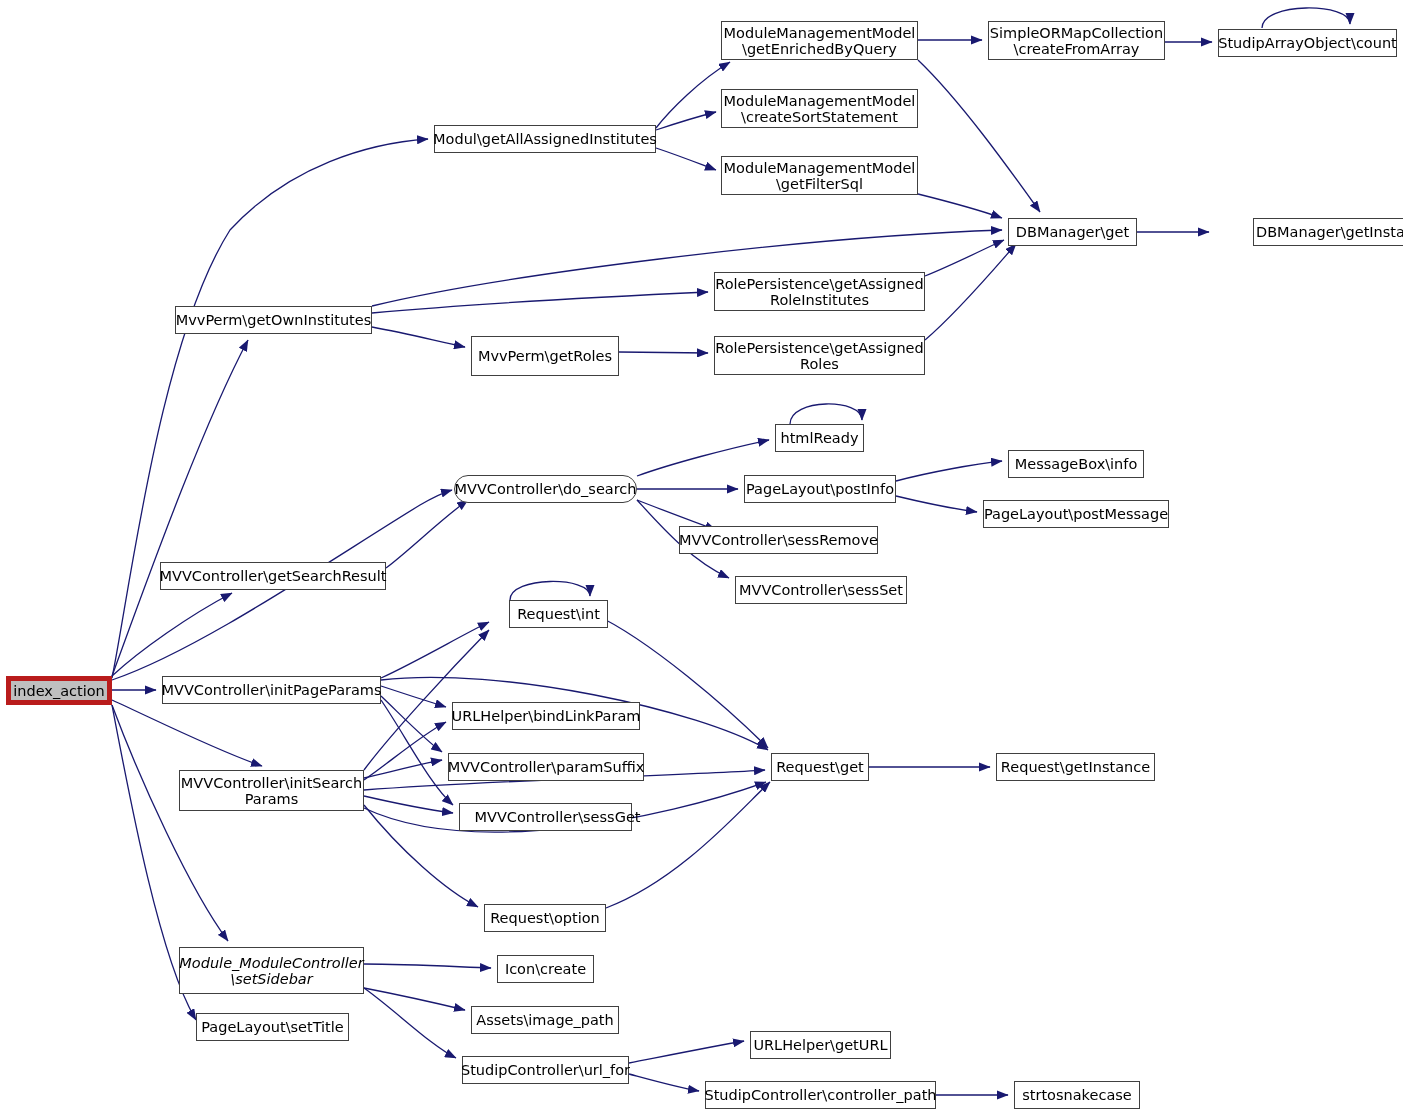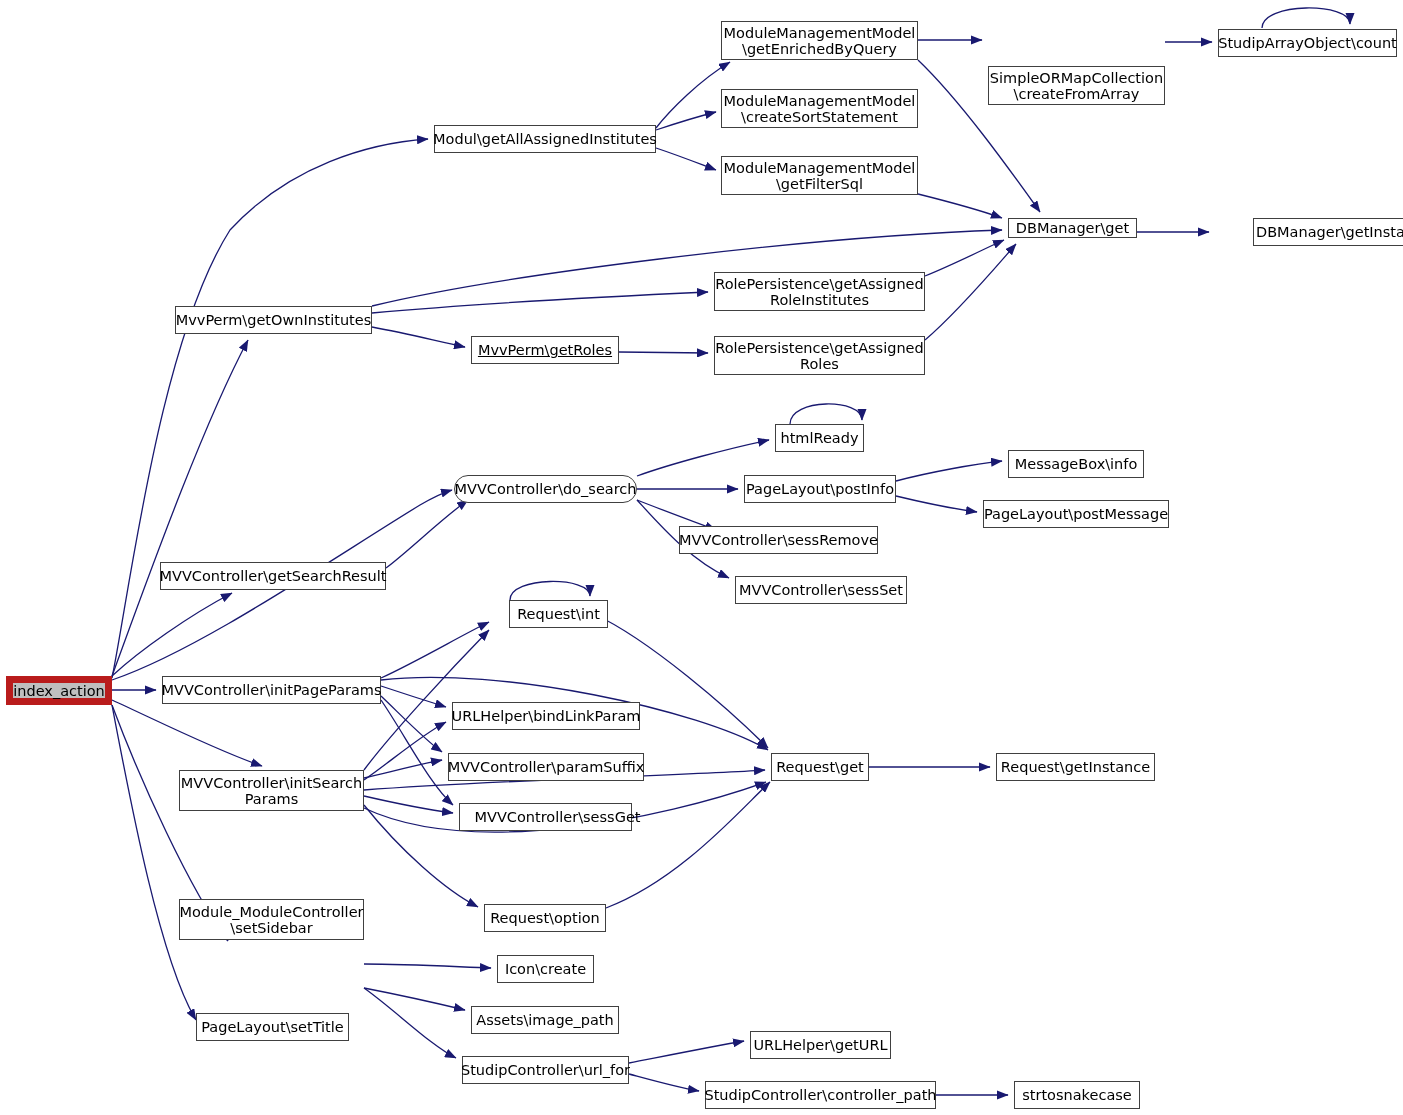--- a/index.html
+++ b/index.html
@@ -36,21 +36,21 @@
     text-align: center;
     font-size: 14.5px;
     line-height: 16px;
     letter-spacing: 0px;
     white-space: pre-line;
     z-index: 2;
     font-family: "DejaVu Sans", sans-serif;
   }
   .gnode.root {
     background: #bfbfbf;
-    border: 7px solid #b91c1c;
+    border: 5px solid #b91c1c;
   }
 </style>
 </head>
 <body>
 
 <div id="canvas">
   <svg id="edge-layer" xmlns="http://www.w3.org/2000/svg">
     <defs>
       <marker id="arrowhead" markerWidth="9" markerHeight="7" refX="8.5" refY="3.5" orient="auto" markerUnits="strokeWidth">
         <polygon points="0 0, 9 3.5, 0 7" fill="#191970"></polygon>
@@ -114,50 +114,50 @@
   </svg>
   <div id="nodes-group">
       <div class="gnode root" style="left: 6px; top: 676px; width: 106px; height: 29px;">index_action</div>
       <div class="gnode" style="left: 434px; top: 125px; width: 222px; height: 28px; text-align: right;">Modul\getAllAssignedInstitutes</div>
       <div class="gnode" style="left: 721px; top: 21px; width: 197px; height: 39px;">ModuleManagementModel
 \getEnrichedByQuery</div>
       <div class="gnode" style="left: 721px; top: 89px; width: 197px; height: 39px;">ModuleManagementModel
 \createSortStatement</div>
       <div class="gnode" style="left: 721px; top: 156px; width: 197px; height: 39px;">ModuleManagementModel
 \getFilterSql</div>
-      <div class="gnode" style="left: 988px; top: 21px; width: 177px; height: 39px; margin-top: 45px;">SimpleORMapCollection
+      <div class="gnode" style="left: 988px; top: 21px; width: 177px; height: 39px;">SimpleORMapCollection
 \createFromArray</div>
       <div class="gnode" style="left: 1218px; top: 29px; width: 179px; height: 28px;">StudipArrayObject\count</div>
-      <div class="gnode" style="left: 1008px; top: 218px; width: 129px; height: 20px;">DBManager\get</div>
+      <div class="gnode" style="left: 1008px; top: 218px; width: 129px; height: 28px;">DBManager\get</div>
       <div class="gnode" style="left: 1215px; top: 218px; width: 181px; height: 28px; margin-left: 38px;">DBManager\getInstance</div>
       <div class="gnode" style="left: 175px; top: 306px; width: 197px; height: 28px;">MvvPerm\getOwnInstitutes</div>
       <div class="gnode" style="left: 714px; top: 272px; width: 211px; height: 39px;">RolePersistence\getAssigned
 RoleInstitutes</div>
-      <div class="gnode" style="left: 471px; top: 336px; width: 148px; height: 28px; text-decoration: underline;">MvvPerm\getRoles</div>
+      <div class="gnode" style="left: 471px; top: 336px; width: 148px; height: 40px;">MvvPerm\getRoles</div>
       <div class="gnode" style="left: 714px; top: 336px; width: 211px; height: 39px;">RolePersistence\getAssigned
 Roles</div>
       <div class="gnode" style="left: 775px; top: 424px; width: 89px; height: 28px;">htmlReady</div>
       <div class="gnode" style="left: 454px; top: 475px; width: 183px; height: 28px; border-radius: 14px;">MVVController\do_search</div>
       <div class="gnode" style="left: 744px; top: 475px; width: 152px; height: 28px;">PageLayout\postInfo</div>
       <div class="gnode" style="left: 1008px; top: 450px; width: 136px; height: 28px;">MessageBox\info</div>
       <div class="gnode" style="left: 983px; top: 500px; width: 186px; height: 28px;">PageLayout\postMessage</div>
       <div class="gnode" style="left: 679px; top: 526px; width: 199px; height: 28px;">MVVController\sessRemove</div>
       <div class="gnode" style="left: 160px; top: 562px; width: 226px; height: 28px;">MVVController\getSearchResult</div>
       <div class="gnode" style="left: 735px; top: 576px; width: 172px; height: 28px;">MVVController\sessSet</div>
       <div class="gnode" style="left: 495px; top: 600px; width: 99px; height: 28px; margin-left: 14px;">Request\int</div>
       <div class="gnode" style="left: 162px; top: 676px; width: 219px; height: 28px;">MVVController\initPageParams</div>
       <div class="gnode" style="left: 452px; top: 702px; width: 188px; height: 28px;">URLHelper\bindLinkParam</div>
       <div class="gnode" style="left: 448px; top: 753px; width: 196px; height: 28px;">MVVController\paramSuffix</div>
       <div class="gnode" style="left: 771px; top: 753px; width: 98px; height: 28px;">Request\get</div>
       <div class="gnode" style="left: 996px; top: 753px; width: 159px; height: 28px;">Request\getInstance</div>
       <div class="gnode" style="left: 179px; top: 770px; width: 185px; height: 41px;">MVVController\initSearch
 Params</div>
       <div class="gnode" style="left: 459px; top: 803px; width: 173px; height: 28px; padding-left: 24px;">MVVController\sessGet</div>
       <div class="gnode" style="left: 484px; top: 904px; width: 122px; height: 28px;">Request\option</div>
-      <div class="gnode" style="left: 179px; top: 899px; width: 185px; height: 41px;">Module_ModuleController
+      <div class="gnode" style="left: 179px; top: 947px; width: 185px; height: 47px; font-style: italic;">Module_ModuleController
 \setSidebar</div>
       <div class="gnode" style="left: 497px; top: 955px; width: 97px; height: 28px;">Icon\create</div>
       <div class="gnode" style="left: 471px; top: 1006px; width: 148px; height: 28px;">Assets\image_path</div>
       <div class="gnode" style="left: 196px; top: 1013px; width: 153px; height: 28px;">PageLayout\setTitle</div>
       <div class="gnode" style="left: 462px; top: 1056px; width: 167px; height: 28px;">StudipController\url_for</div>
       <div class="gnode" style="left: 750px; top: 1031px; width: 141px; height: 28px;">URLHelper\getURL</div>
       <div class="gnode" style="left: 705px; top: 1081px; width: 231px; height: 28px;">StudipController\controller_path</div>
       <div class="gnode" style="left: 1014px; top: 1081px; width: 126px; height: 28px;">strtosnakecase</div>
     </div>
 </div>

